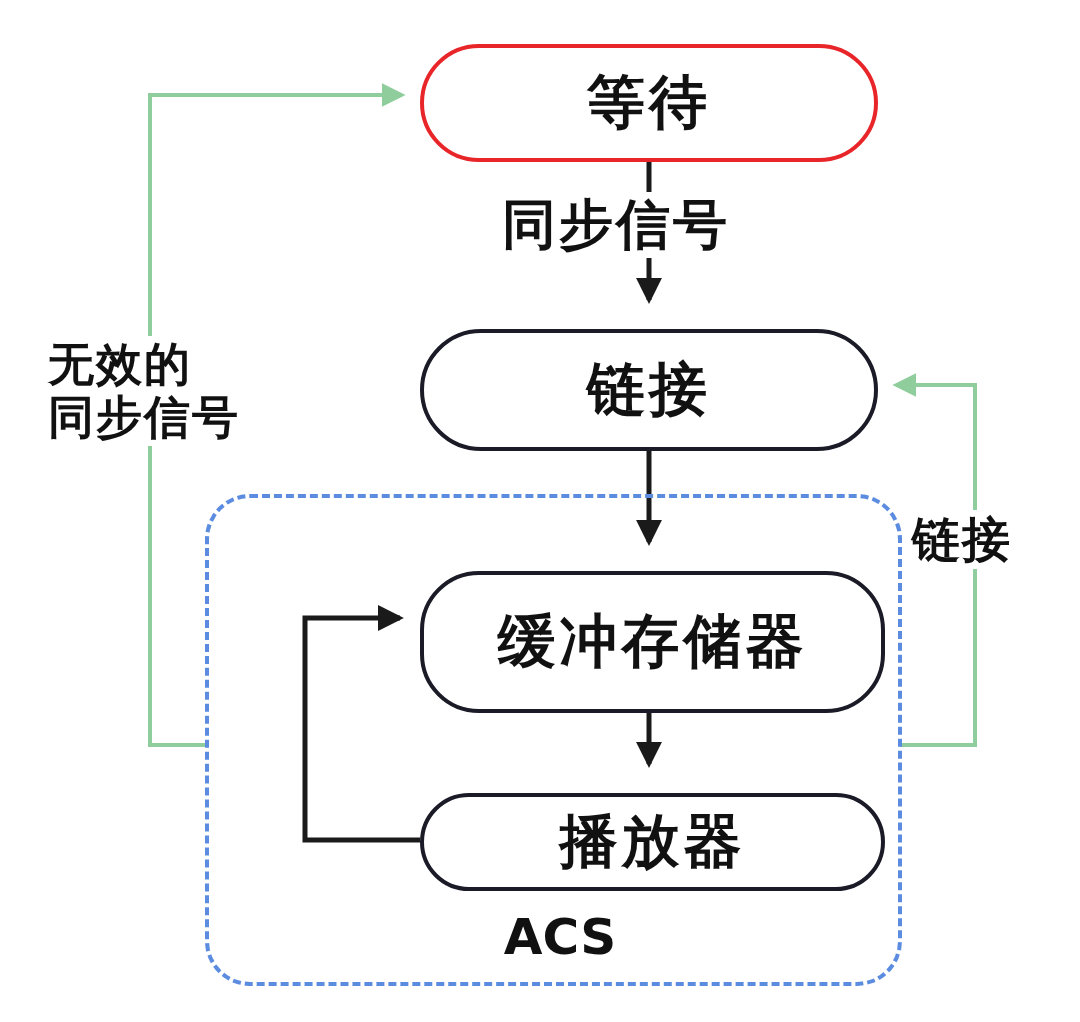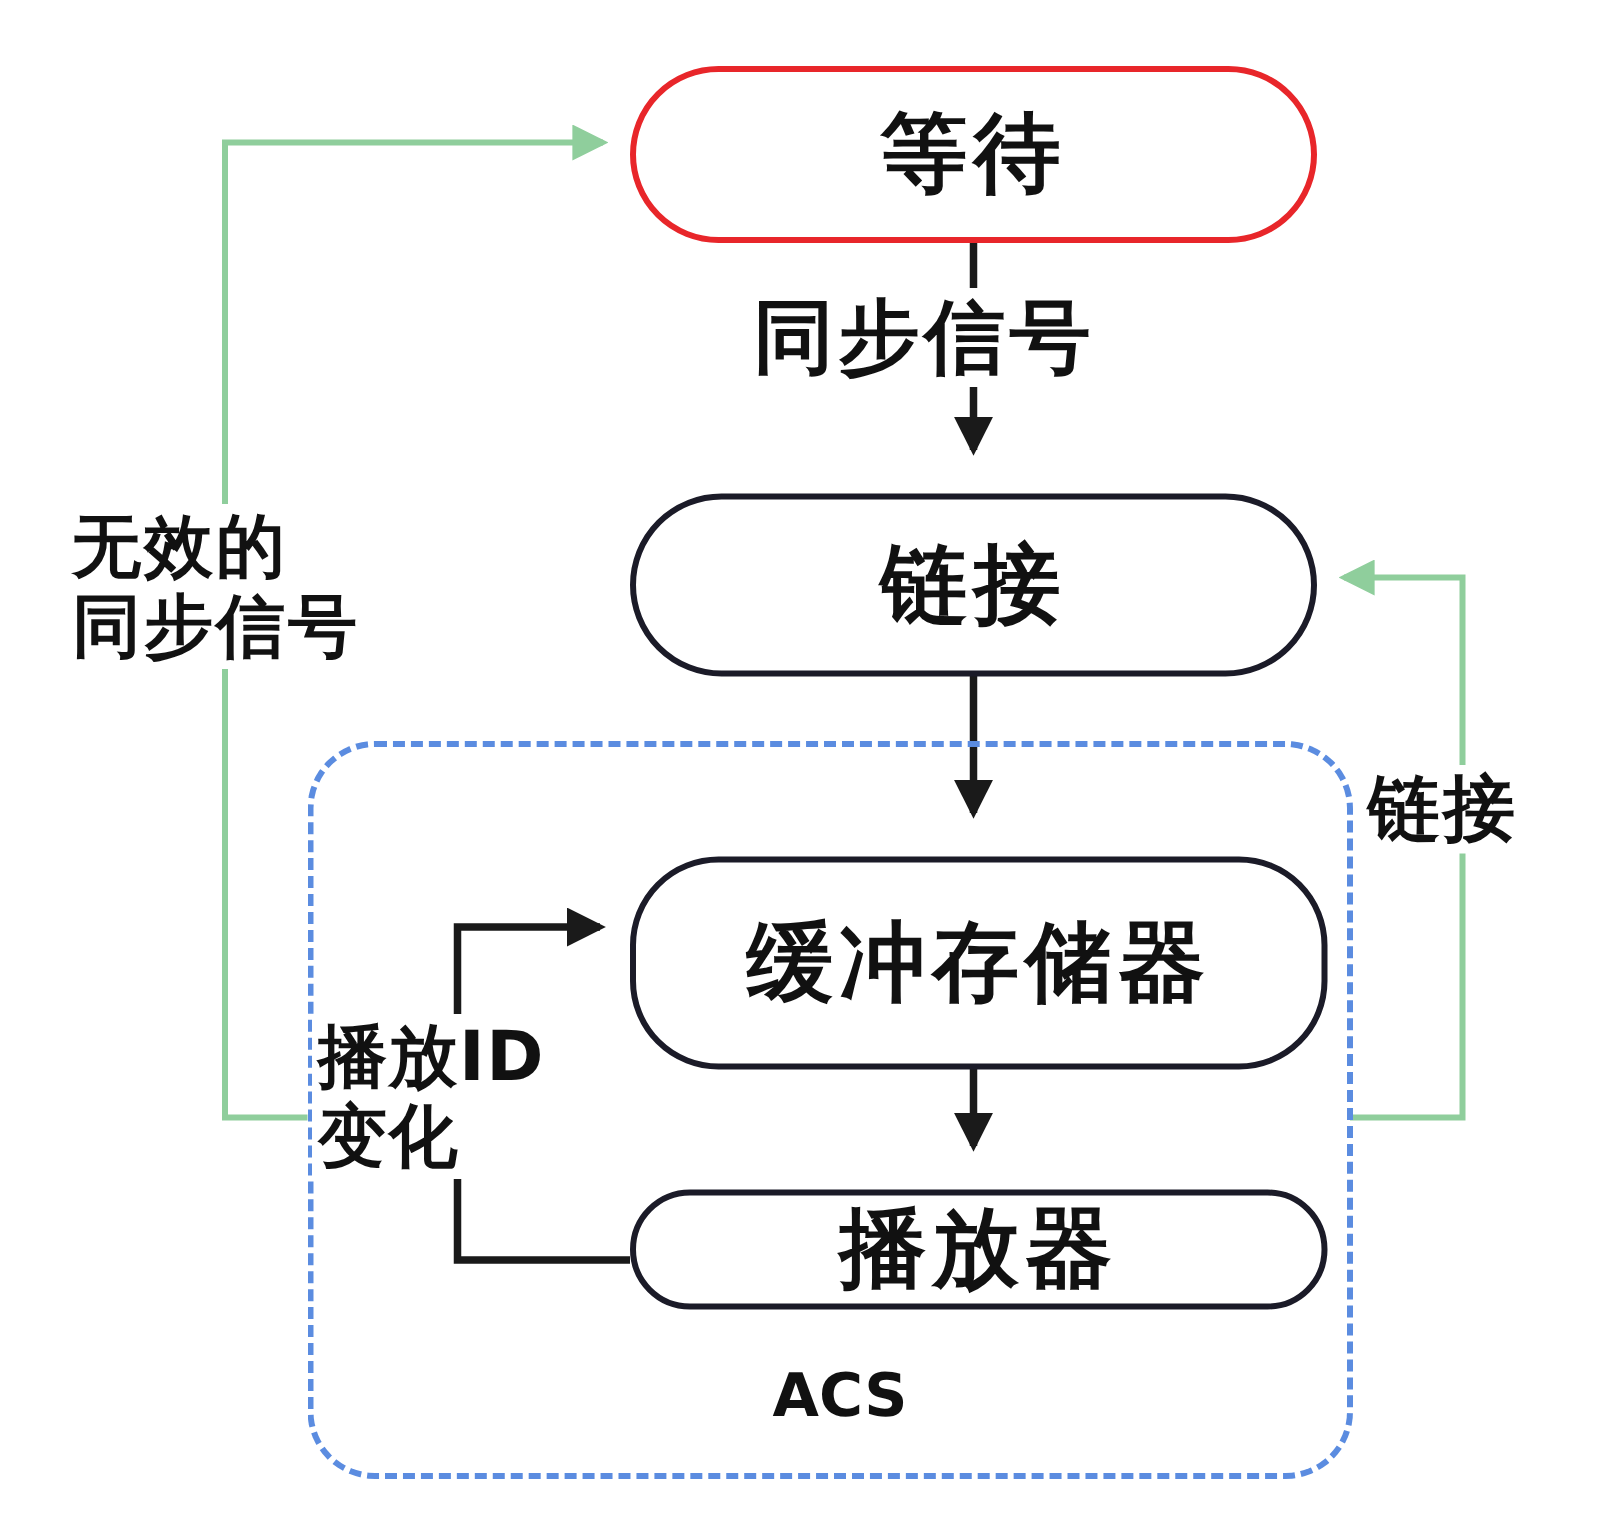--- a/index.html
+++ b/index.html
@@ -27,42 +27,42 @@
     border:4px solid var(--node-border);
     display:flex;align-items:center;justify-content:center;
     font-size:58px;font-weight:700;
     letter-spacing:4px;
     box-sizing:border-box;
     margin-top:11px;
   }
   .node-wait{left:420px;top:33px;width:458px;height:118px;border-radius:59px;border-color:var(--wait-border);}
   .node-link{left:420px;top:318px;width:458px;height:122px;border-radius:61px;}
   .node-buffer{left:420px;top:560px;width:465px;height:142px;border-radius:59px;}
-  .node-player{left:420px;top:782px;width:465px;height:80px;border-radius:57px;text-align:center;}
+  .node-player{left:420px;top:782px;width:465px;height:98px;border-radius:57px;text-align:center;}
   .acs-box{
     position:absolute;left:205px;top:494px;width:697px;height:492px;
     border:4px dashed var(--acs-border);
     border-radius:45px;
     box-sizing:border-box;
     background:transparent;
   }
   .edge-label{
     position:absolute;
     background:var(--background);
     font-weight:600;
     line-height:1.15;
     padding:2px 4px;
   }
   .lbl-sync{left:498px;top:192px;width:304px;font-size:54px;letter-spacing:3px;}
   .lbl-invalid{left:44px;top:336px;width:206px;font-size:46px;letter-spacing:2px;}
   .lbl-linkfail{left:908px;top:510px;width:150px;font-size:48px;letter-spacing:2px;}
   .lbl-playid{left:208px;top:676px;width:188px;font-size:46px;letter-spacing:1px;}
   .acs-label{
     position:absolute;left:470px;top:908px;width:180px;
-    text-align:center;font-size:40px;font-weight:600;
+    text-align:center;font-size:50px;font-weight:600;
     background:transparent;
   }
 </style>
 </head>
 <body>
 
 <div class="canvas">
 
   <svg class="arrow-layer" width="1080" height="1022" viewBox="0 0 1080 1022" aria-hidden="true">
     <defs>
@@ -112,18 +112,14 @@
 
   <div class="edge-label lbl-invalid">
     <div>无效的</div>
     <div>同步信号</div>
   </div>
 
   <div class="edge-label lbl-linkfail">
     <div>链接</div>
   </div>
 
-  <div class="edge-label lbl-playid">
-    <div>播放ID</div>
-    <div>变化</div>
-  </div>
 
 </div>
 
 </body></html>

